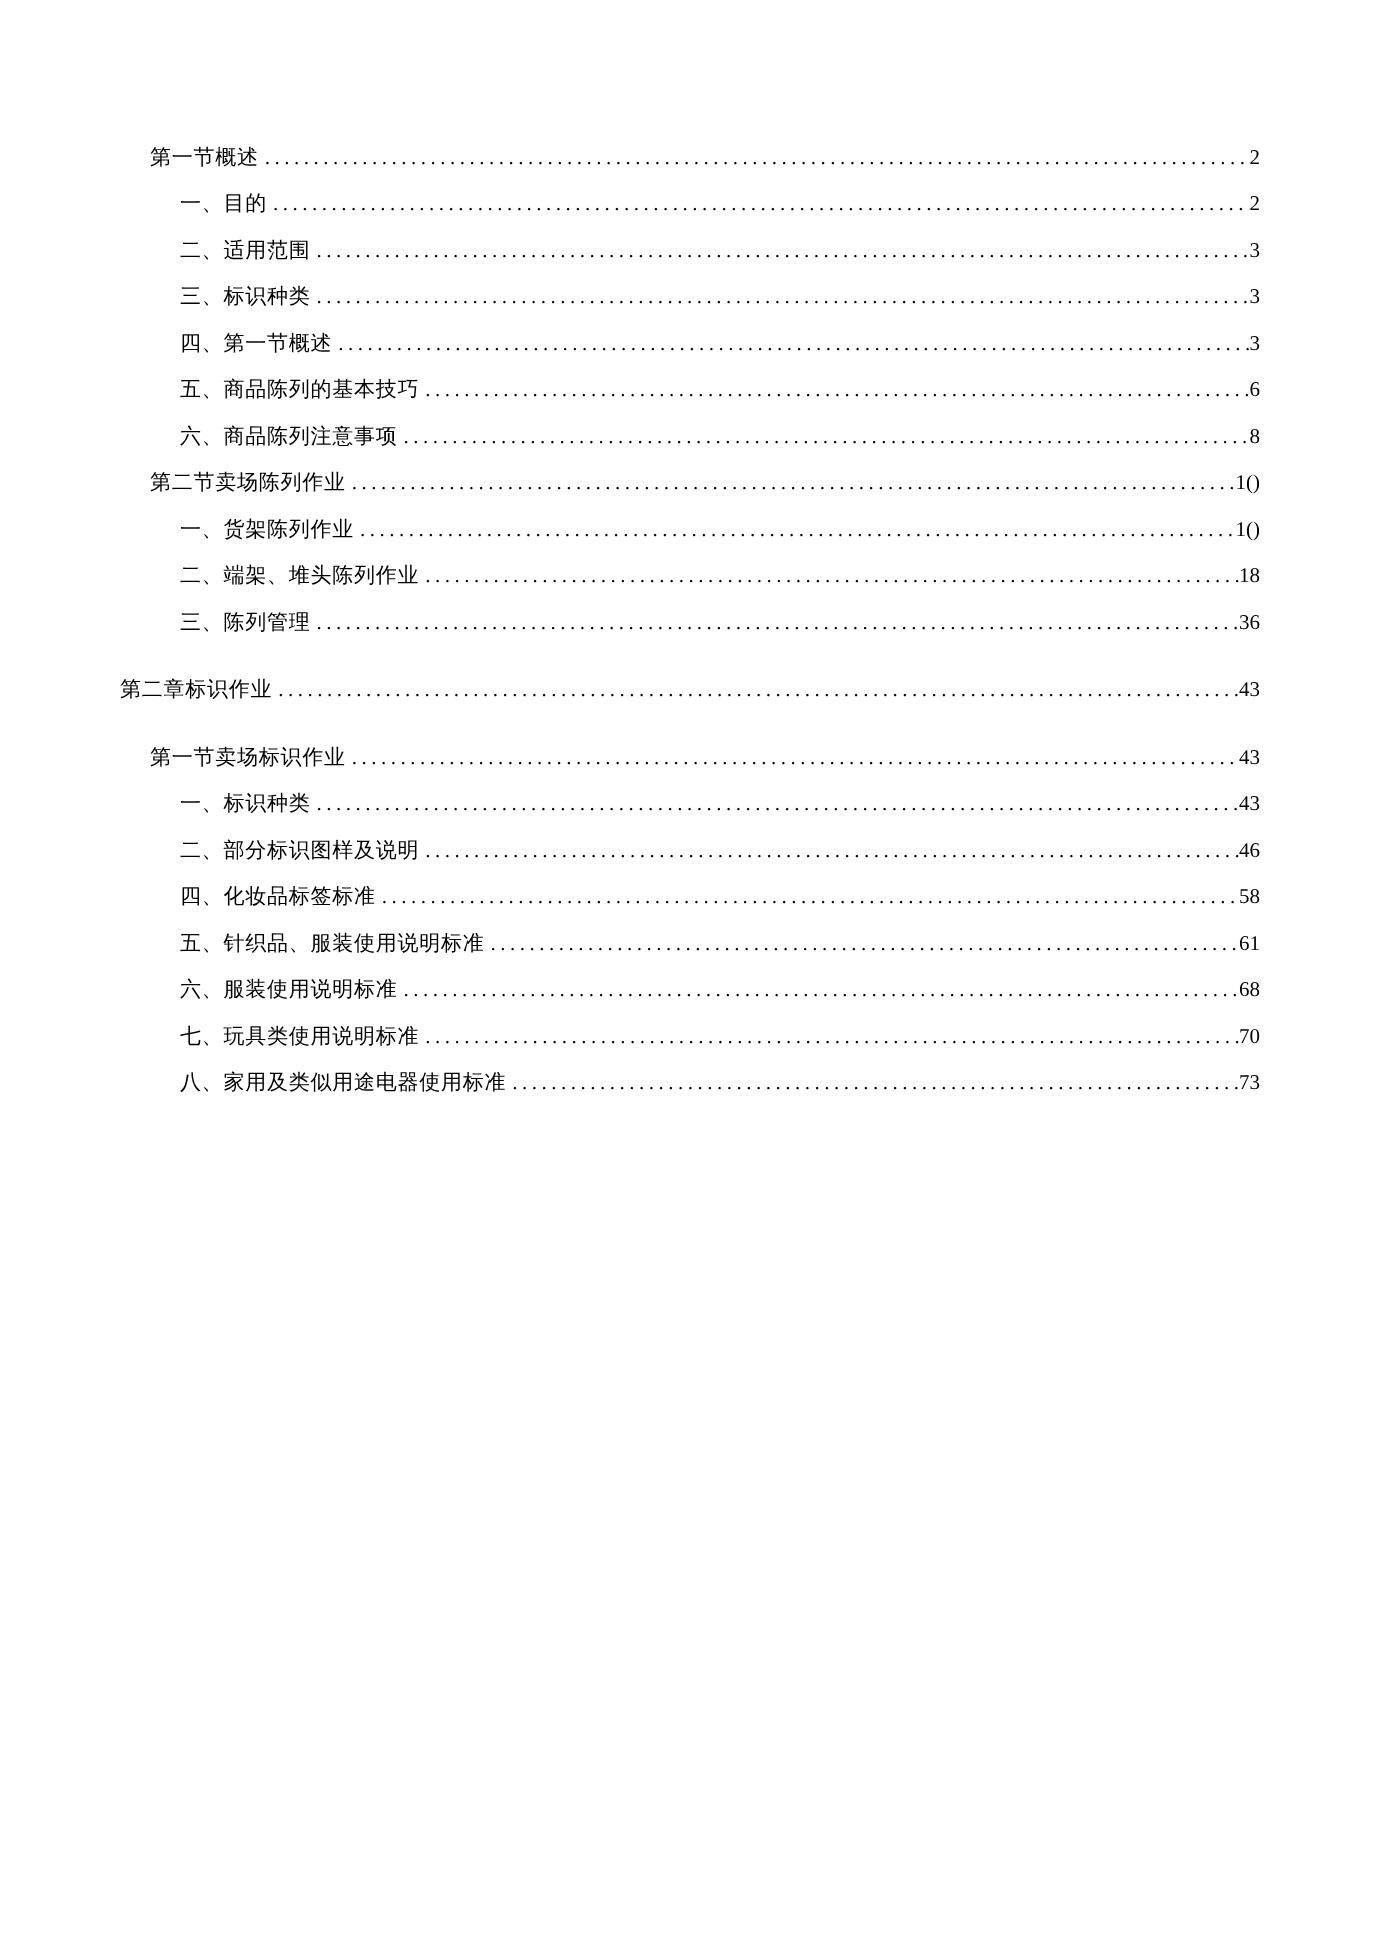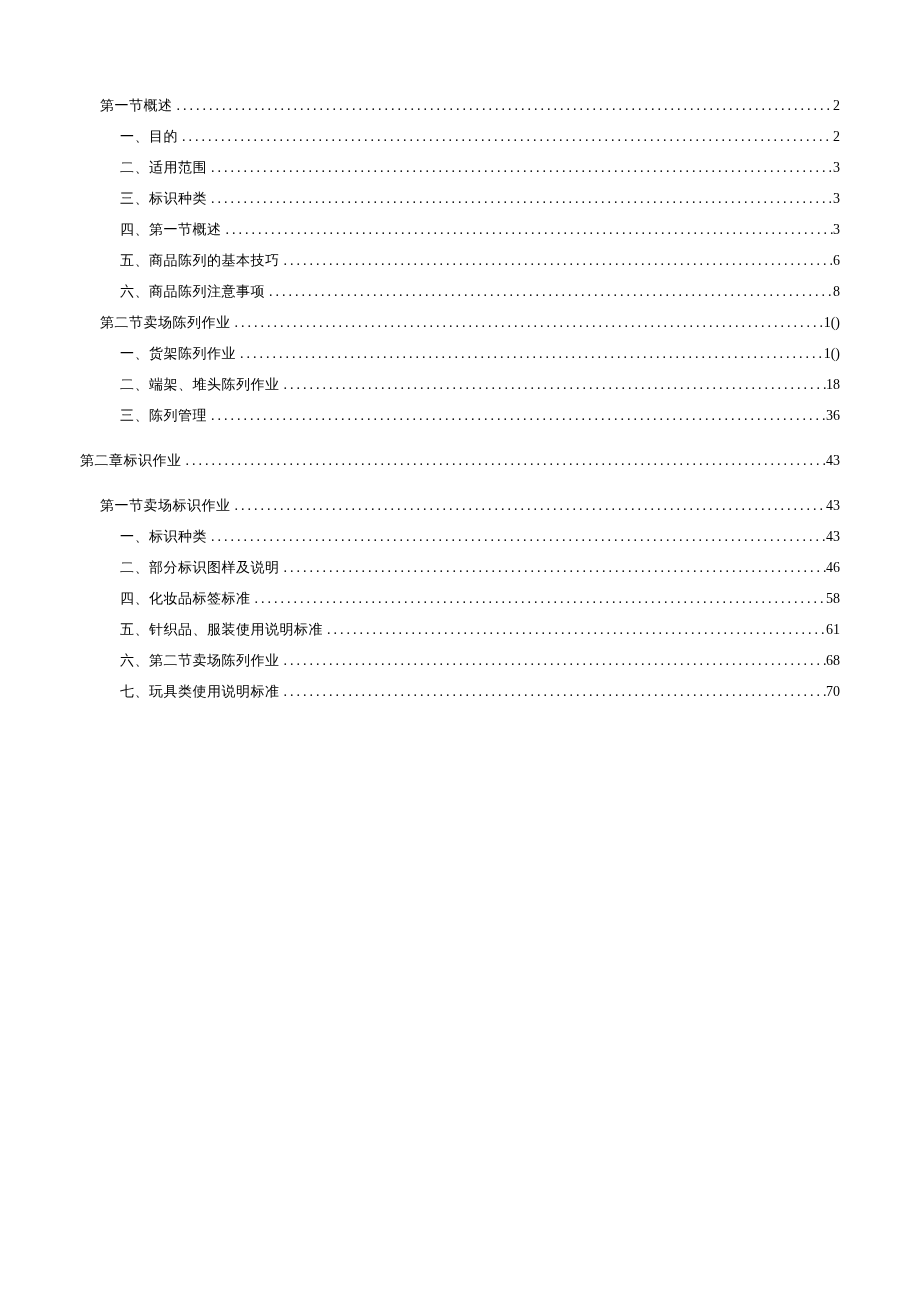--- a/index.html
+++ b/index.html
@@ -143,22 +143,27 @@
       <span class="toc-label">四、化妆品标签标准</span>
       <span class="toc-leader"></span>
       <span class="toc-page">58</span>
     </div>
     <div class="toc-entry level-2">
       <span class="toc-label">五、针织品、服装使用说明标准</span>
       <span class="toc-leader"></span>
       <span class="toc-page">61</span>
     </div>
     <div class="toc-entry level-2">
-      <span class="toc-label">六、第二节卖场陈列作业</span>
+      <span class="toc-label">六、服装使用说明标准</span>
       <span class="toc-leader"></span>
       <span class="toc-page">68</span>
     </div>
     <div class="toc-entry level-2">
       <span class="toc-label">七、玩具类使用说明标准</span>
       <span class="toc-leader"></span>
       <span class="toc-page">70</span>
     </div>
+    <div class="toc-entry level-2">
+      <span class="toc-label">八、家用及类似用途电器使用标准</span>
+      <span class="toc-leader"></span>
+      <span class="toc-page">73</span>
+    </div>
   </div>
 
 </body></html>

